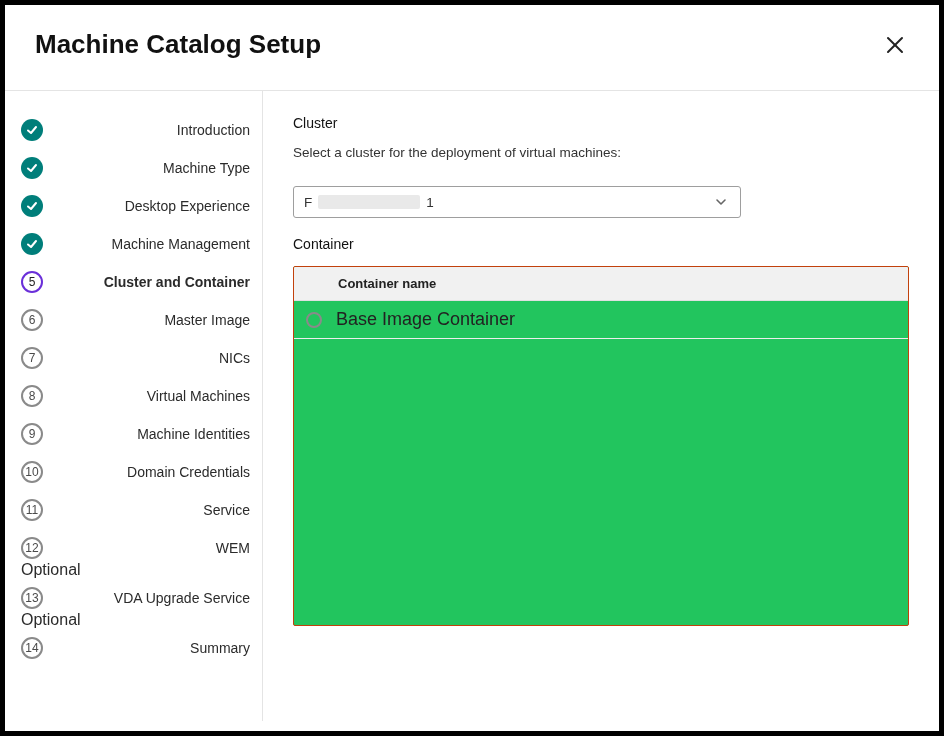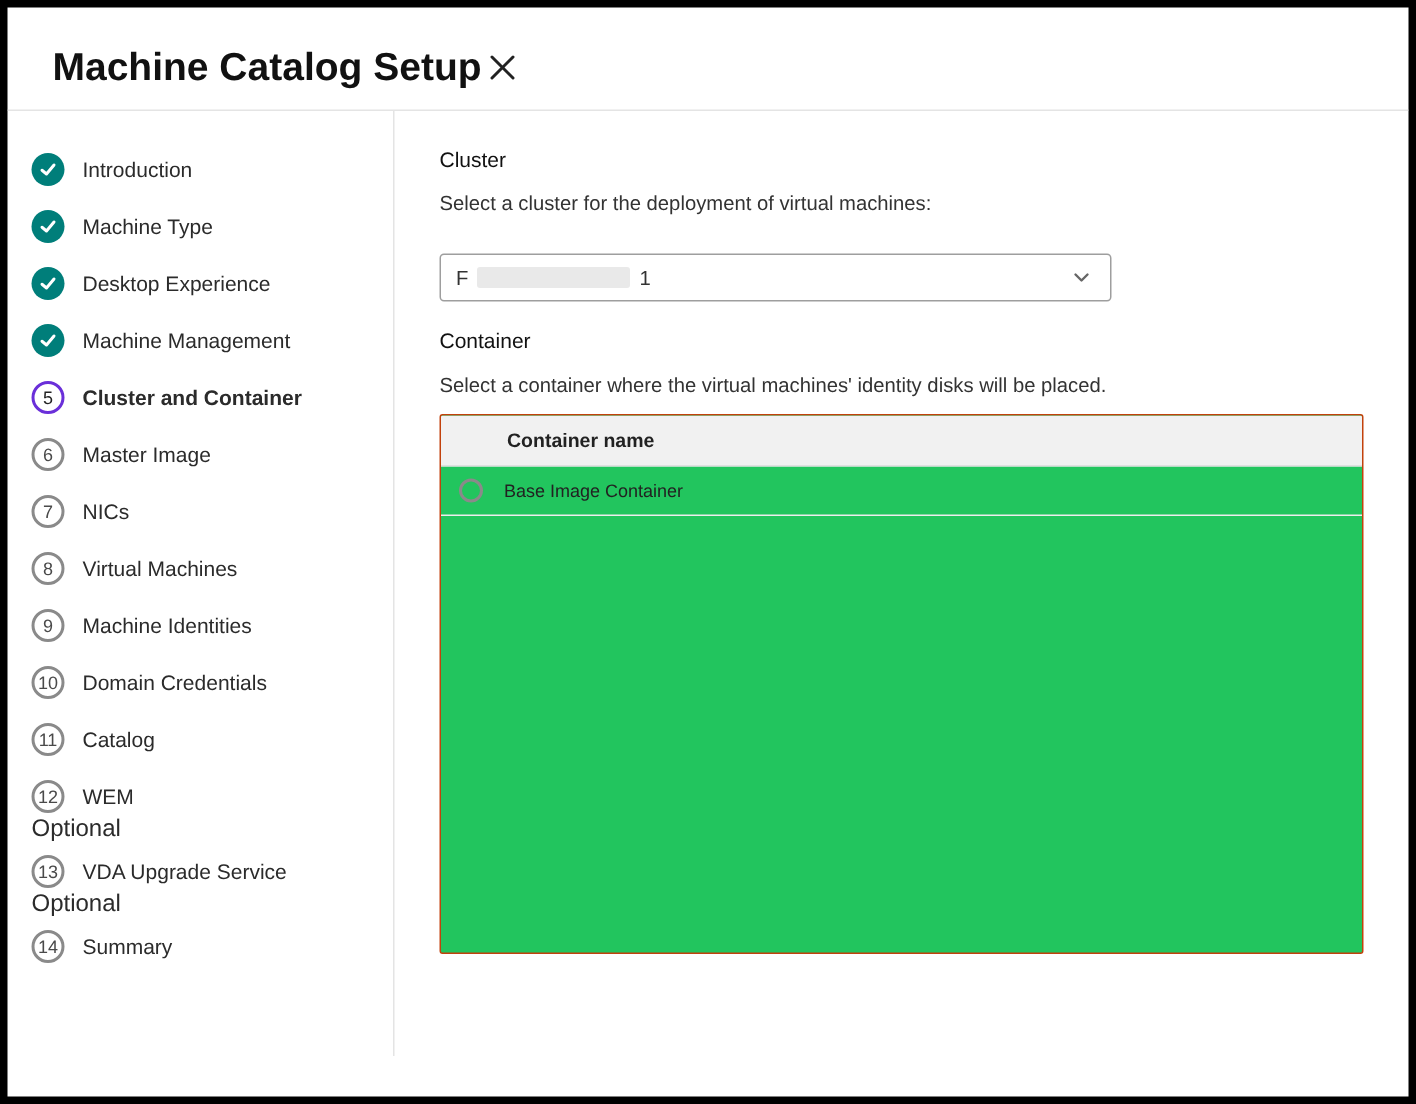--- a/index.html
+++ b/index.html
@@ -14,21 +14,22 @@
     width: 944px;
     height: 736px;
     border: 5px solid #000;
     position: relative;
     overflow: hidden;
     background: #fff;
   }
   .header {
     display: flex;
     align-items: center;
-    padding: 24px 30px 13px 30px;
+    justify-content: space-between;
+    padding: 24px 30px 30px 30px;
     border-bottom: 1px solid #e4e4e4;
   }
   .title {
     font-size: 26px;
     font-weight: 700;
     color: #111;
   }
   .close-btn {
     width: 28px;
     height: 28px;
@@ -45,20 +46,21 @@
   .sidebar {
     width: 258px;
     border-right: 1px solid #e4e4e4;
     padding: 20px 12px 12px 16px;
   }
   .step {
     display: flex;
     align-items: center;
     padding: 8px 0 8px 0;
     cursor: pointer;
+    justify-content: space-between;
   }
   .step .mark {
     width: 22px;
     height: 22px;
     border-radius: 50%;
     display: inline-flex;
     align-items: center;
     justify-content: center;
     margin-right: 12px;
     font-size: 12px;
@@ -149,21 +151,21 @@
     padding: 9px 12px 9px 44px;
     font-size: 13px;
     font-weight: 700;
     color: #222;
   }
   .trow {
     display: flex;
     align-items: center;
     padding: 8px 12px;
     border-bottom: 1px solid #ededed;
-    font-size: 12px;
+    font-size: 18px;
     cursor: pointer;
   }
   .radio {
     width: 16px;
     height: 16px;
     border: 2px solid #8a8a8a;
     border-radius: 50%;
     margin-right: 14px;
     flex-shrink: 0;
   }
@@ -251,21 +253,21 @@
         <span class="label">Machine Identities</span>
       </div>
 
       <div class="step pending">
         <span class="mark">10</span>
         <span class="label">Domain Credentials</span>
       </div>
 
       <div class="step pending">
         <span class="mark">11</span>
-        <span class="label">Catalog</span>
+        <span class="label">Service</span>
       </div>
 
       <div class="step-block">
         <div class="step pending" style="padding-bottom:2px">
           <span class="mark">12</span>
           <span class="label">WEM</span>
         </div>
         <div class="sub">Optional</div>
       </div>
 
@@ -296,21 +298,20 @@
           <span>1</span>
         </span>
         <span class="chev">
           <svg width="14" height="14" viewBox="0 0 14 14">
               <polyline points="3,5 7,9 11,5" fill="none" stroke="#666" stroke-width="1.6" stroke-linecap="round" stroke-linejoin="round"></polyline>
             </svg>
         </span>
       </div>
 
       <div class="section-title second">Container</div>
-      <div class="hint" style="margin-top:8px;margin-bottom:4px">Select a container where the virtual machines' identity disks will be placed.</div>
 
       <div class="table-wrap">
         <div class="thead">Container name</div>
         <div class="trow">
           <span class="radio"></span>
           <span class="cell">Base Image Container</span>
         </div>
       </div>
 
     </div>

